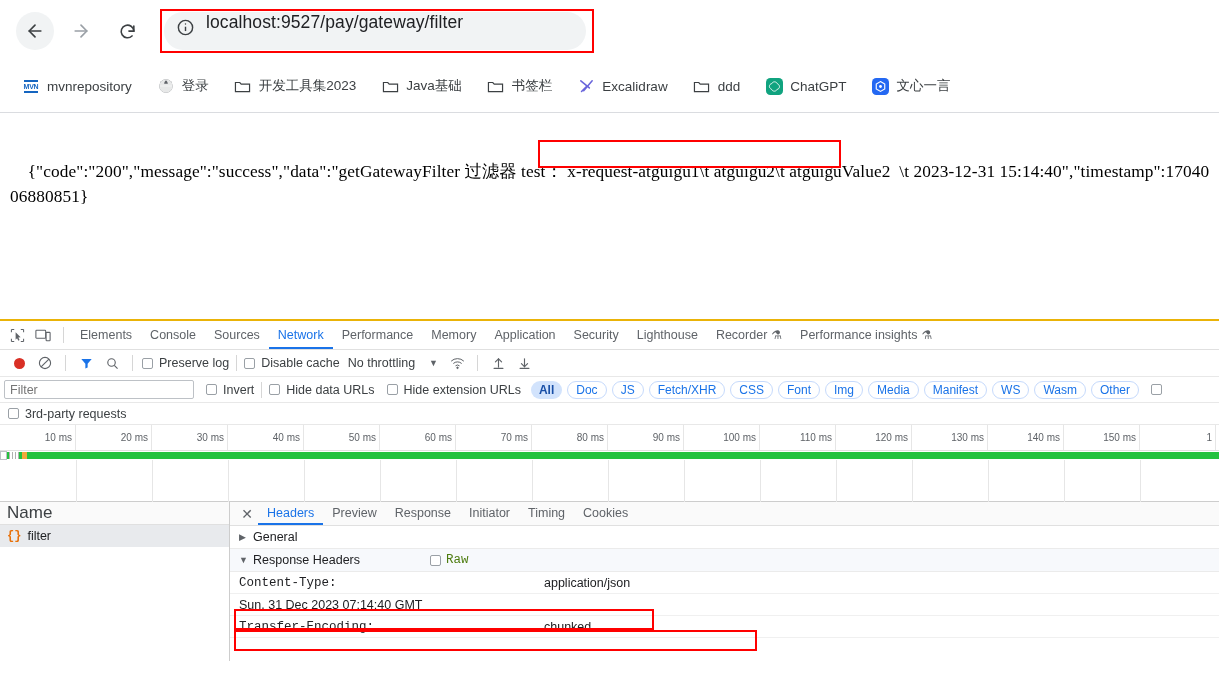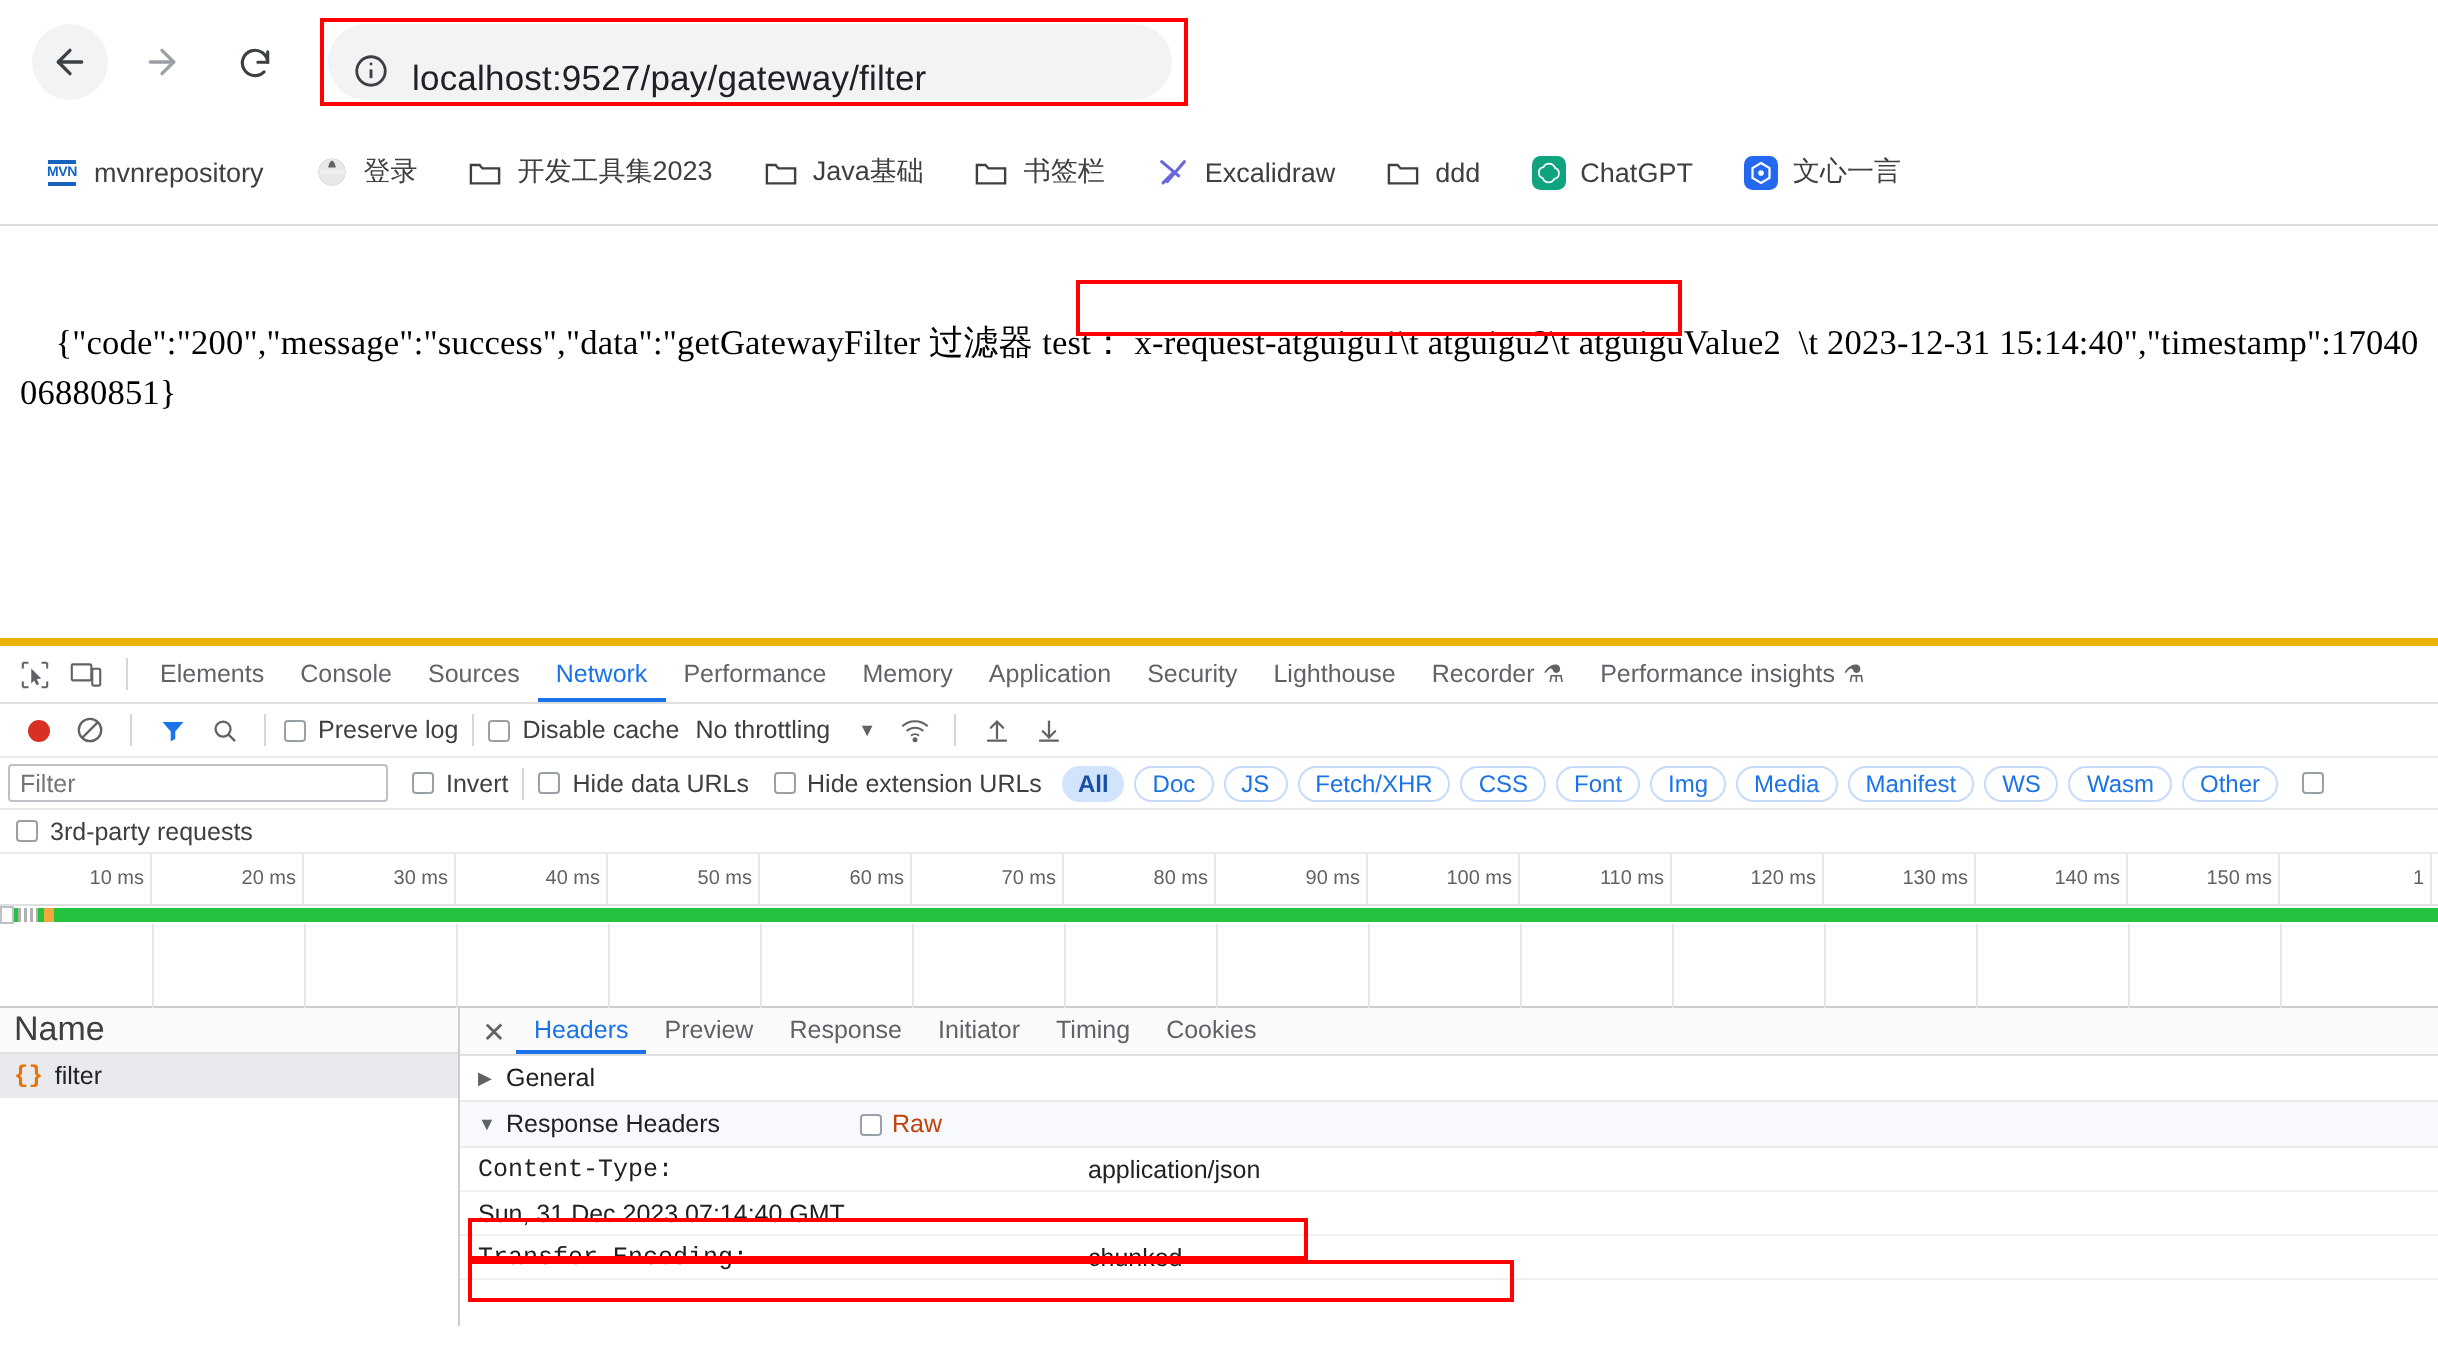--- a/index.html
+++ b/index.html
@@ -30,21 +30,21 @@
   .nav-btn svg { display:block; }
   .nav-spacer { width:8px; }
 
   .omnibox-wrap {
     position:relative; margin-left:18px;
     height:38px; flex:none;
   }
   .omnibox {
     height:38px; width:422px;
     background:#f1f3f4; border-radius:19px;
-    display:flex; align-items:flex-end; padding-left:6px;
+    display:flex; align-items:flex-start; padding-left:6px;
     font-size:17.5px; color:#202124;
   }
   .omnibox .site-info {
     width:30px;height:30px;border-radius:50%;
     display:flex;align-items:center;justify-content:center;
     flex:none; margin-right:6px;
   }
   .omnibox .url { white-space:nowrap; letter-spacing:0.1px; }
   .hl-box {
     position:absolute; border:2px solid #ff0000; pointer-events:none;
@@ -81,21 +81,21 @@
     font-family:"Liberation Serif", serif;
     font-size:17.3px; line-height:25px; color:#000;
     word-break:break-all; white-space:pre-wrap;
     letter-spacing:0.1px;
   }
   .page-content .body-text { display:inline; }
 
   
   .devtools {
     position:absolute; left:0; top:319px; width:1219px; height:363px;
-    background:#ffffff; border-top:4px solid #eab308;
+    background:#ffffff; border-top:2px solid #eab308;
     font-size:12.5px; color:#3c4043;
   }
 
   .dt-tabbar {
     height:29px; display:flex; align-items:center;
     border-bottom:1px solid #e0e0e0; padding-left:4px;
   }
   .dt-icobtn { width:26px;height:24px;display:flex;align-items:center;justify-content:center;cursor:pointer; }
   .dt-sep { width:1px; height:16px; background:#d6d6d6; margin:0 7px; }
   .dt-tab {
@@ -173,21 +173,21 @@
   .rp-tab { padding:0 9px;height:23px;line-height:23px;font-size:12.5px;color:#5f6368;cursor:pointer; }
   .rp-tab.active { color:#1a73e8; box-shadow: inset 0 -2px 0 #1a73e8; }
 
   .section-row {
     height:23px; display:flex; align-items:center; padding-left:9px;
     font-size:12.5px; color:#202124; border-bottom:1px solid #ebebeb; cursor:pointer;
     background:#fff;
   }
   .section-row.alt { background:#f7f9fc; }
   .tri { font-size:9px; color:#5f6368; margin-right:6px; width:8px; }
-  .raw-cb { margin-left:70px; display:flex;align-items:center;gap:5px;font-size:12.5px;color:#c2410c; }
+  .raw-cb { margin-left:70px; display:flex;align-items:center;gap:5px;font-size:12.5px;color:#4d7c0f;font-family:Liberation Mono, monospace; }
 
   .hdr-row {
     height:22px; display:flex; align-items:center; padding-left:9px;
     font-size:12.5px; color:#202124; border-bottom:1px solid #f0f0f0; position:relative;
   }
   .hdr-name { width:305px; flex:none;font-family:Liberation Mono, monospace; }
   .hdr-val { color:#202124; }
 </style>
 </head>
 <body>

